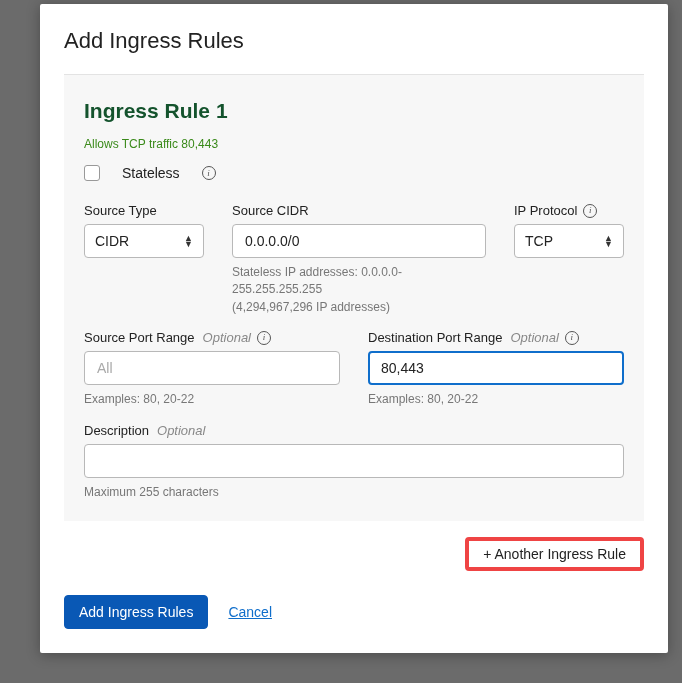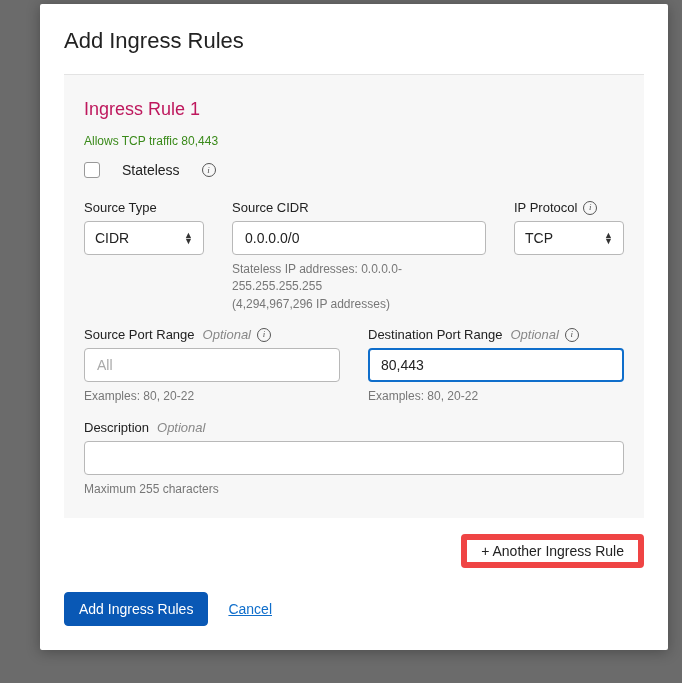--- a/index.html
+++ b/index.html
@@ -28,23 +28,23 @@
     font-weight: 500;
     color: #222;
   }
   .rule-panel {
     margin: 0 24px 16px 24px;
     background: #f7f7f7;
     border-top: 1px solid #e3e3e3;
     padding: 24px 20px 20px 20px;
   }
   .rule-title {
-    font-size: 18px;
-    font-weight: 400;
-    color: #be185d;
+    font-size: 21px;
+    font-weight: 700;
+    color: #14532d;
     margin: 0 0 14px 0;
   }
   .allows {
     color: #3a8a1a;
     font-size: 12px;
     margin-bottom: 14px;
   }
   .stateless-row {
     display: flex;
     align-items: center;
@@ -147,21 +147,21 @@
     height: 34px;
     padding: 0 14px;
     border-radius: 4px;
     font-size: 14px;
     display: inline-flex;
     align-items: center;
     cursor: pointer;
   }
   .btn-outline {
     background: #fff;
-    border: 6px solid #ef4444;
+    border: 4px solid #ef4444;
     color: #222;
   }
   .btn-primary {
     background: #0958b5;
     border: 1px solid #0958b5;
     color: #fff;
   }
   .footer {
     display: flex;
     align-items: center;

